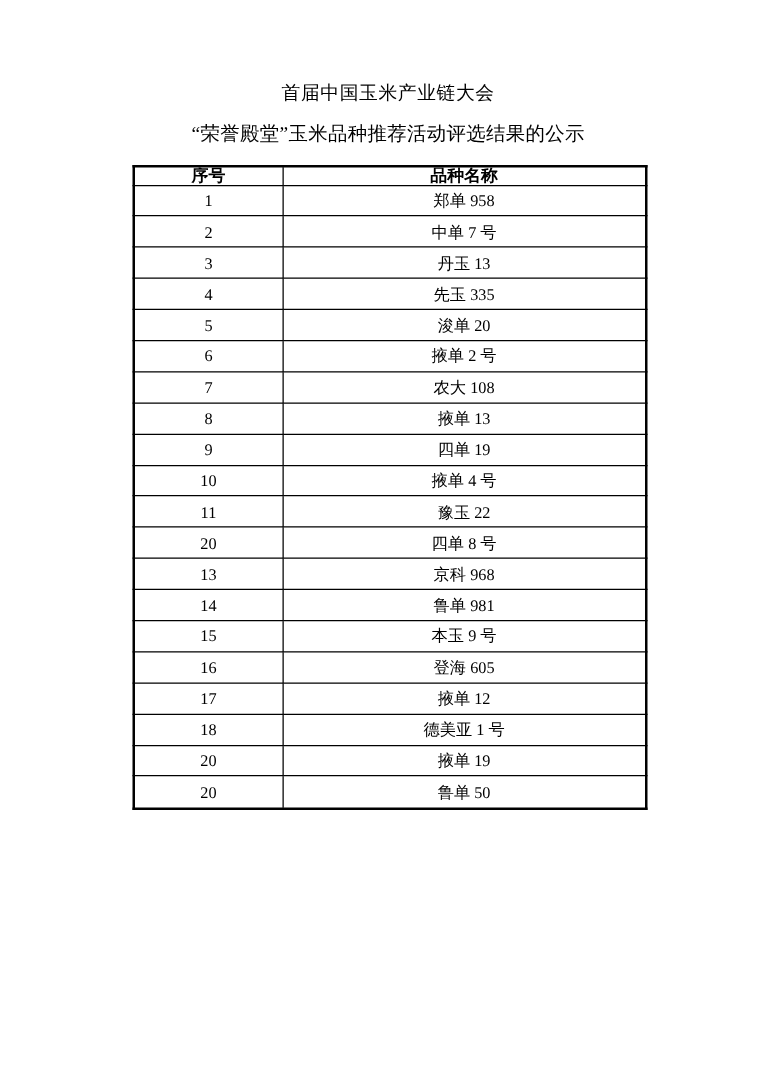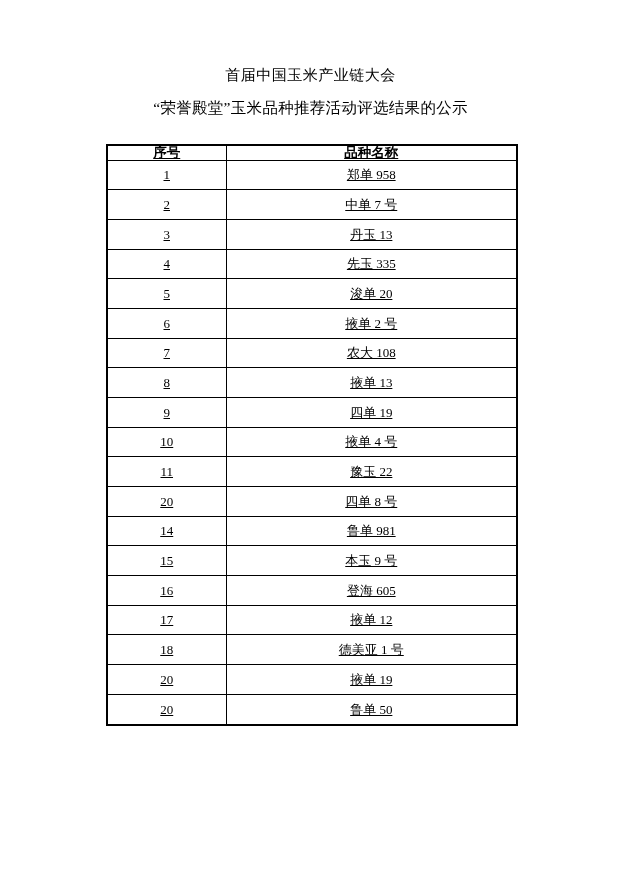--- a/index.html
+++ b/index.html
@@ -33,25 +33,24 @@
     left: 0;
     width: 100%;
     text-align: center;
     font-size: 15.5px;
     font-weight: 400;
     letter-spacing: 0.3px;
     line-height: 18px;
   }
   .table-wrap {
     position: absolute;
-    top: 144px;
+    top: 132px;
     left: 106px;
     width: 410px;
-    height: 582px;
-    text-decoration: underline;
+    height: 516px;
   }
   table.variety-table {
     width: 100%;
     height: 100%;
     border-collapse: collapse;
     table-layout: fixed;
     border: 2.5px solid #000000;
   }
   table.variety-table th,
   table.variety-table td {
@@ -147,20 +146,24 @@
           <tr>
             <td>11</td>
             <td>豫玉 22</td>
           </tr>
 
           <tr>
             <td>20</td>
             <td>四单 8 号</td>
           </tr>
 
+          <tr>
+            <td>13</td>
+            <td>京科 968</td>
+          </tr>
 
           <tr>
             <td>14</td>
             <td>鲁单 981</td>
           </tr>
 
           <tr>
             <td>15</td>
             <td>本玉 9 号</td>
           </tr>

